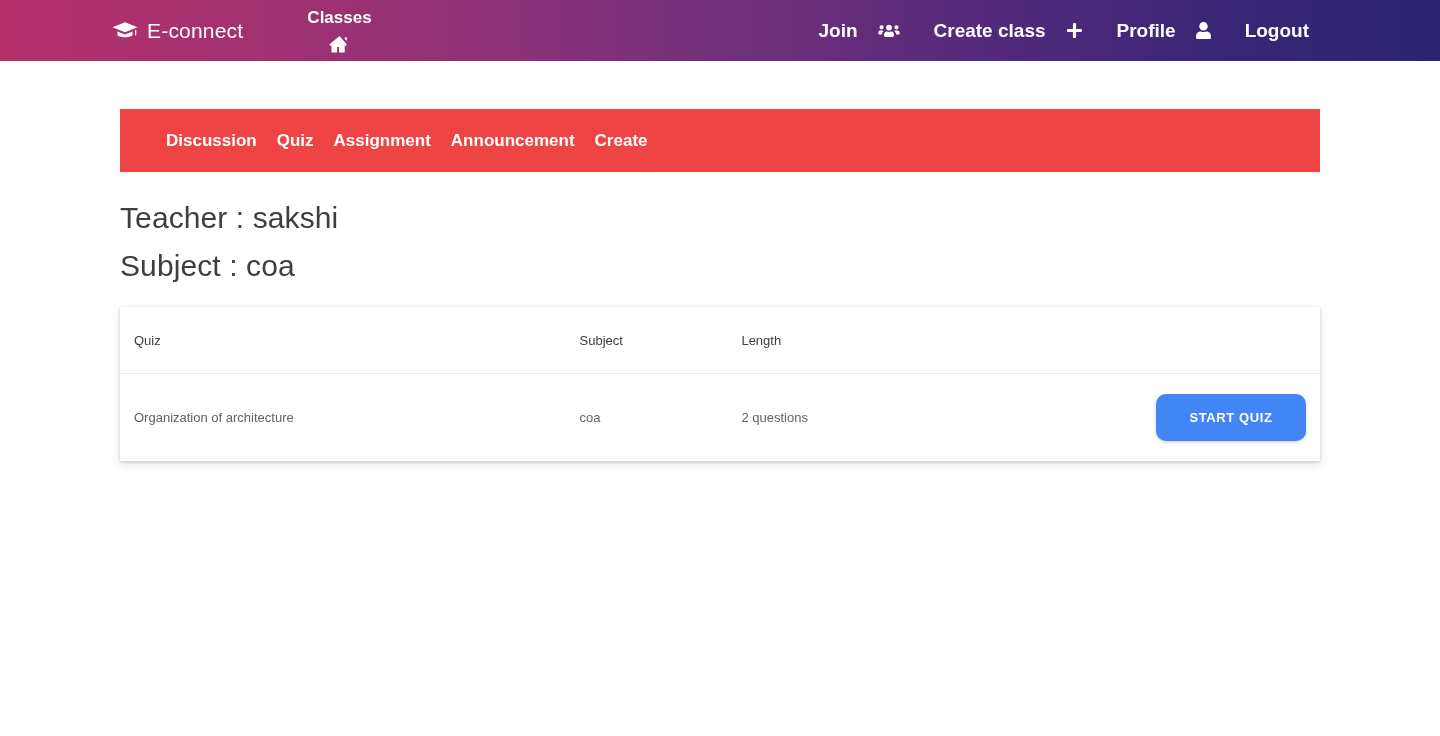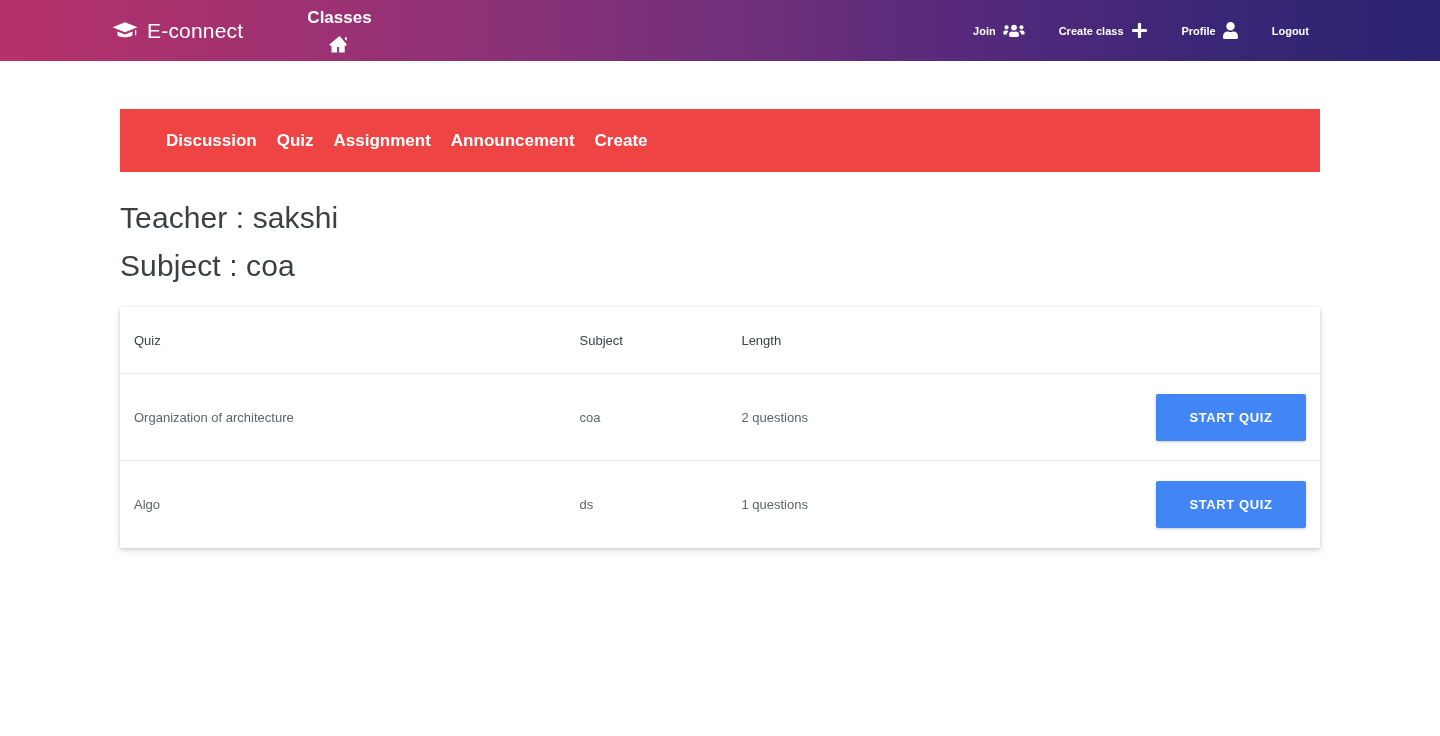--- a/index.html
+++ b/index.html
@@ -48,25 +48,25 @@
     flex-direction: column;
   }
   .nav-right {
     margin-left: auto;
     display: flex;
     align-items: center;
     gap: 0px;
   }
   .nav-right .nav-item {
     color: #ffffff;
-    font-size: 11px;
-    font-weight: bold;
-    display: flex;
-    align-items: center;
-    gap: 7px;
+    font-size: 19px;
+    font-weight: bold;
+    display: flex;
+    align-items: center;
+    gap: 20px;
     text-decoration: none;
     cursor: pointer;
     padding: 0 17px;
   }
   .nav-right .nav-item:last-child { padding-right: 0; }
   .ico { display: inline-flex; align-items: center; }
   .ico svg { display: block; fill: #ffffff; }
 
   
   .container {
@@ -141,21 +141,21 @@
   .col-action  { text-align: right; padding-right: 14px !important; }
 
   .btn-start {
     display: inline-block;
     background: #4285f4;
     color: #ffffff;
     font-size: 13px;
     font-weight: bold;
     letter-spacing: .6px;
     border: none;
-    border-radius: 2px;
+    border-radius: 10px;
     padding: 0 26px;
     height: 47px;
     line-height: 47px;
     min-width: 150px;
     text-align: center;
     cursor: pointer;
     box-shadow: 0 1px 3px rgba(0,0,0,.22);
     font-family: "Liberation Sans", sans-serif;
   }
 </style>
@@ -244,25 +244,17 @@
       </thead>
       <tbody>
         <tr>
           <td class="col-quiz">Organization of architecture</td>
           <td class="col-subject">coa</td>
           <td class="col-length">2 questions</td>
           <td class="col-action">
             <button class="btn-start">START QUIZ</button>
           </td>
         </tr>
-        <tr>
-          <td class="col-quiz">Algo</td>
-          <td class="col-subject">ds</td>
-          <td class="col-length">1 questions</td>
-          <td class="col-action">
-            <button class="btn-start">START QUIZ</button>
-          </td>
-        </tr>
       </tbody>
     </table>
   </div>
 
 </div>
 
 </body></html>

